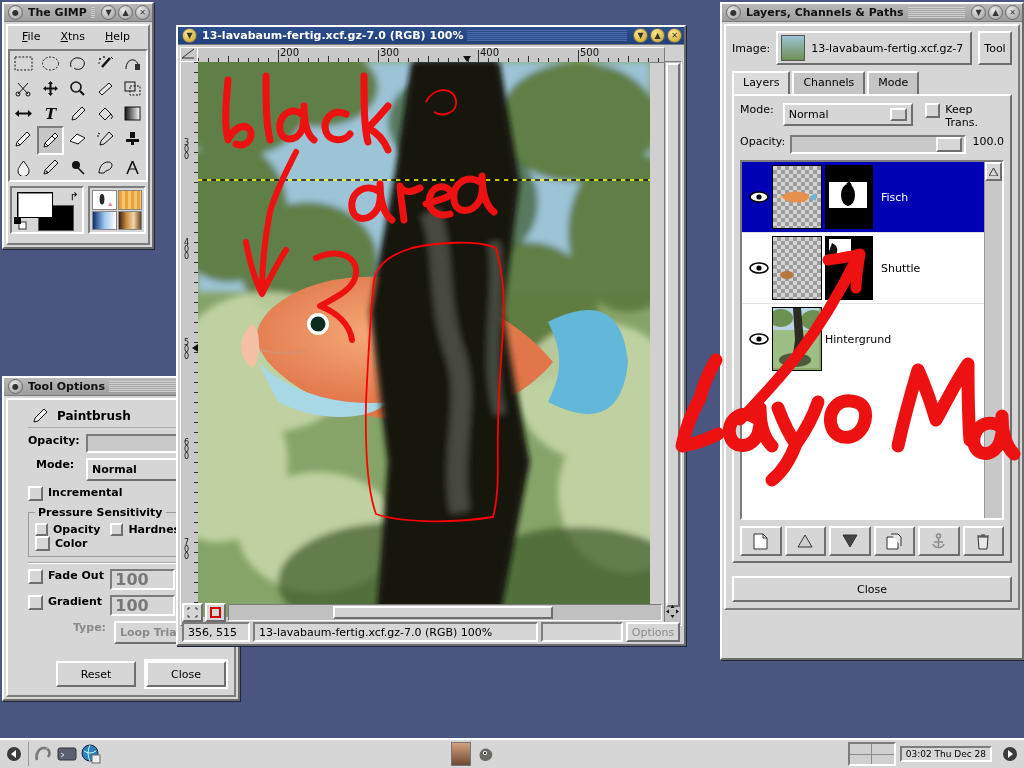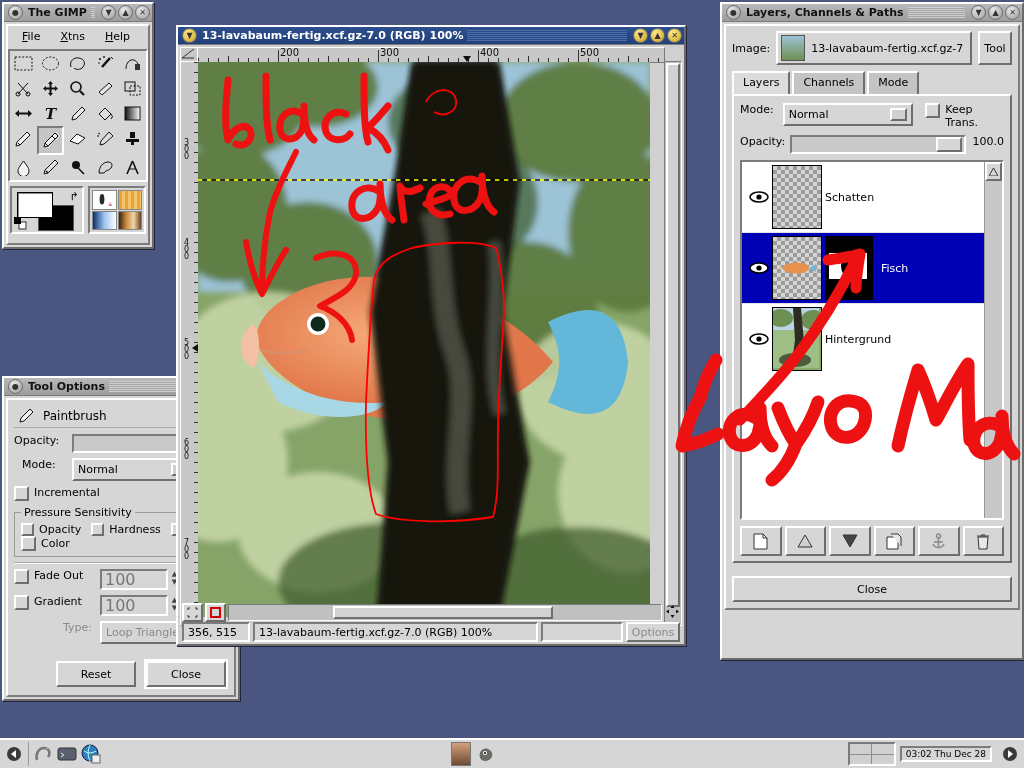--- a/index.html
+++ b/index.html
@@ -35,21 +35,21 @@
   .fgsw{position:absolute;left:5px;top:4px;width:34px;height:24px;background:#fff;border:1px solid #000;box-shadow:1px 1px 0 #888 inset;}
   .bgsw{position:absolute;left:26px;top:17px;width:34px;height:24px;background:#000;border:1px solid #555;}
   .swap{position:absolute;right:3px;top:2px;font-size:11px;}
   .reset-sw{position:absolute;left:2px;bottom:2px;width:13px;height:13px;}
   .color-right{flex:1;margin-left:4px;border:2px solid;border-color:#7c7c7c #fff #fff #7c7c7c;background:#d6d6d6;
     display:grid;grid-template-columns:1fr 1fr;grid-template-rows:1fr 1fr;gap:1px;padding:2px;}
   .prev{border:1px solid #888;}
 
   
   #tooloptions{left:2px;top:376px;width:234px;}
-  .to-body{padding:4px 6px 6px;}
+  .to-body{padding:4px 20px 6px;font-weight:bold;}
   .to-head{display:flex;align-items:center;gap:8px;padding:4px 4px;border-bottom:1px solid #aaa;margin-bottom:6px;}
   .row{display:flex;align-items:flex-start;margin:5px 0;font-size:11px;}
   .lbl{white-space:nowrap;}
   .slider{flex:1;height:15px;border:2px solid;border-color:#7c7c7c #fff #fff #7c7c7c;background:#c9c9c9;position:relative;}
   .optmenu{border:2px solid;border-color:#fff #6e6e6e #6e6e6e #fff;background:#d6d6d6;height:19px;
     display:flex;align-items:center;padding:0 4px;font-size:11px;position:relative;}
   .optmenu .arrowbox{position:absolute;right:4px;width:13px;height:9px;border:2px solid;border-color:#fff #6e6e6e #6e6e6e #fff;background:#cfcfcf;}
   .chk{width:11px;height:11px;border:2px solid;border-color:#fff #6e6e6e #6e6e6e #fff;background:#d6d6d6;margin-right:5px;flex:none;}
   .chk.small{width:9px;height:9px;}
   fieldset.grp{border:1px solid #9a9a9a;margin:4px 0;padding:2px 6px 5px;}
@@ -747,30 +747,20 @@
           <span class="lbl" style="width:50px">Opacity:</span>
           <span class="slider">
             <span style="position:absolute;right:2px;top:0;bottom:0;width:22px;border:2px solid;border-color:#fff #6e6e6e #6e6e6e #fff;background:#d6d6d6;"></span>
           </span>
           <span style="width:38px;text-align:right">100.0</span>
         </div>
 
         <div class="layerlist">
           <div class="llinner">
 
-            <div class="lrow">
-              <span class="eye">
-                <svg width="20" height="12">
-                    <ellipse cx="10" cy="6" rx="9" ry="5" fill="#fff" stroke="#000" stroke-width="1.6"></ellipse>
-                    <circle cx="10" cy="6" r="2.6" fill="#000"></circle>
-                  </svg>
-              </span>
-              <span class="lthumb checker"></span>
-              <span class="lname">Schatten</span>
-            </div>
 
             <div class="lrow sel">
               <span class="eye">
                 <svg width="20" height="12">
                     <ellipse cx="10" cy="6" rx="9" ry="5" fill="#fff" stroke="#000" stroke-width="1.6"></ellipse>
                     <circle cx="10" cy="6" r="2.6" fill="#000"></circle>
                   </svg>
               </span>
               <span class="lthumb checker" style="position:relative">
                 <svg width="46" height="60" style="position:absolute;left:0;top:0">
@@ -783,20 +773,42 @@
                 <svg width="44" height="60" style="position:absolute;left:0;top:0">
                   <rect x="0" y="0" width="44" height="60" fill="#000"></rect>
                   <rect x="3" y="16" width="38" height="26" fill="#fff"></rect>
                   <ellipse cx="22" cy="29" rx="7" ry="11" fill="#000"></ellipse>
                   <path d="M20 18 q4 -5 6 2" fill="#000"></path>
                 </svg>
               </span>
               <span class="lname">Fisch</span>
             </div>
 
+            <div class="lrow">
+              <span class="eye">
+                <svg width="20" height="12">
+                    <ellipse cx="10" cy="6" rx="9" ry="5" fill="#fff" stroke="#000" stroke-width="1.6"></ellipse>
+                    <circle cx="10" cy="6" r="2.6" fill="#000"></circle>
+                  </svg>
+              </span>
+              <span class="lthumb checker" style="position:relative">
+                <svg width="46" height="60" style="position:absolute;left:0;top:0">
+                    <ellipse cx="14" cy="38" rx="7" ry="4" fill="#b5763f"></ellipse>
+                  </svg>
+              </span>
+              <span class="mthumb" style="background:#000;position:relative">
+                <svg width="44" height="60" style="position:absolute;left:0;top:0">
+                  <rect x="0" y="0" width="44" height="60" fill="#000"></rect>
+                  <rect x="3" y="2" width="22" height="22" fill="#fff"></rect>
+                  <path d="M6 6 q8 4 4 12 q-6 6 -9 2 z" fill="#111"></path>
+                  <path d="M22 18 q-6 6 -12 6 q4 4 12 0 z" fill="#111"></path>
+                </svg>
+              </span>
+              <span class="lname">Shuttle</span>
+            </div>
 
             <div class="lrow" style="border-bottom:none">
               <span class="eye">
                 <svg width="20" height="12">
                     <ellipse cx="10" cy="6" rx="9" ry="5" fill="#fff" stroke="#000" stroke-width="1.6"></ellipse>
                     <circle cx="10" cy="6" r="2.6" fill="#000"></circle>
                   </svg>
               </span>
               <span class="lthumb" style="position:relative;overflow:hidden;background:#8aa86a">
                 <svg width="46" height="60" style="position:absolute;left:0;top:0">

